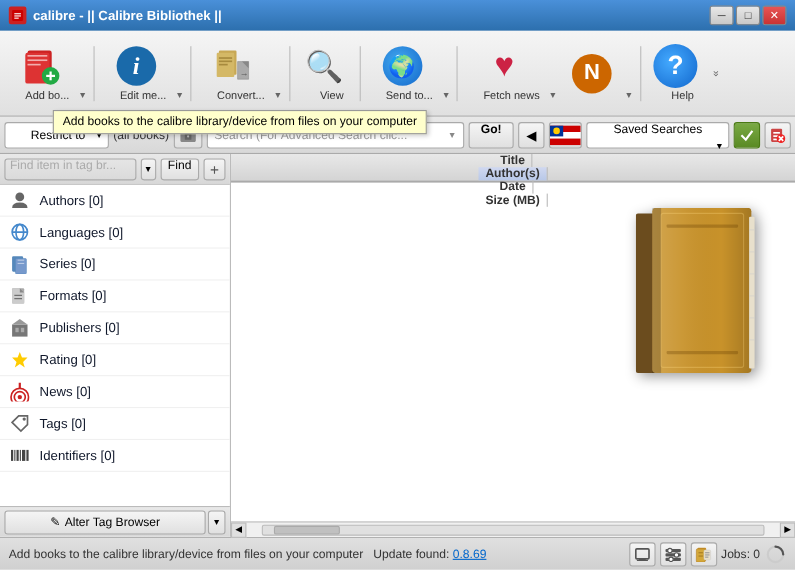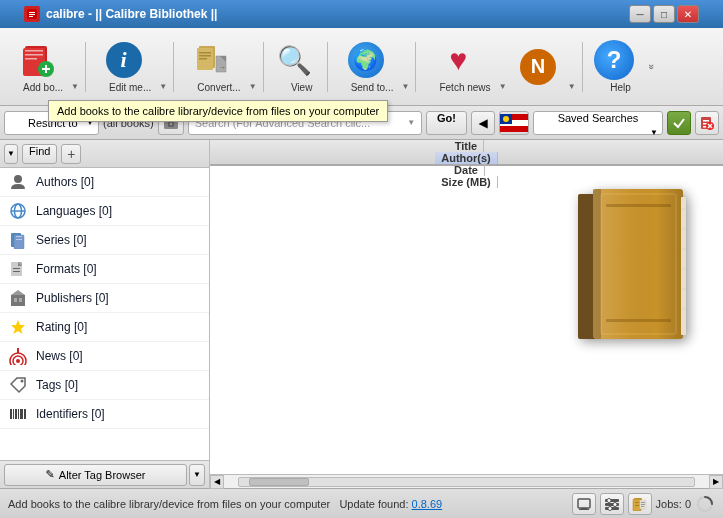--- a/index.html
+++ b/index.html
@@ -14,21 +14,21 @@
     }
 
     
     .titlebar {
       background: linear-gradient(to bottom, #4a90d9, #2c6fad);
       color: white;
       height: 28px;
       display: flex;
       align-items: center;
       justify-content: space-between;
-      padding: 0 24px;
+      padding: 0 8px;
     }
     .titlebar-left {
       display: flex;
       align-items: center;
       gap: 6px;
     }
     .titlebar-icon {
       width: 16px;
       height: 16px;
       background: #cc2222;
@@ -799,20 +799,23 @@
       <line x1="12" y1="8" x2="8" y2="12" stroke="white" stroke-width="1.5"></line>
     </svg>
   </div>
 </div>
 
 <div class="main-area">
 
   <div class="tag-browser">
 
     <div class="tag-browser-header">
+      <div class="tag-find-input">
+        <span style="color:#aaa; font-size:11px;">Find item in tag br...</span>
+      </div>
       <div style="width:14px;height:20px;background:linear-gradient(to bottom,#f5f5f5,#e0e0e0);border:1px solid #aaa;border-radius:3px;display:flex;align-items:center;justify-content:center;cursor:pointer;font-size:8px;">▼</div>
       <div class="tag-find-btn">Find</div>
       <div class="tag-find-plus">+</div>
     </div>
 
     <div class="tag-list">
 
       <div class="tag-item">
         <div class="tag-icon">
           <svg width="18" height="18" viewBox="0 0 18 18">

